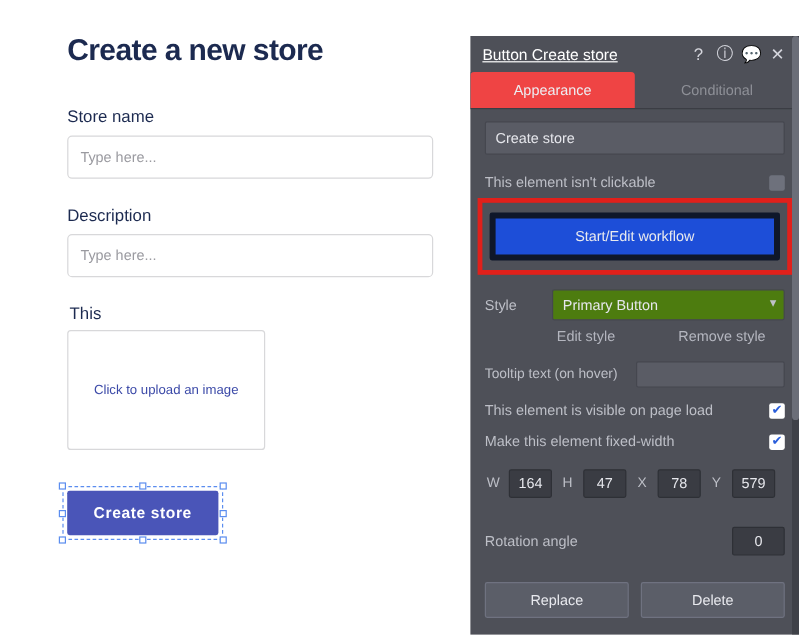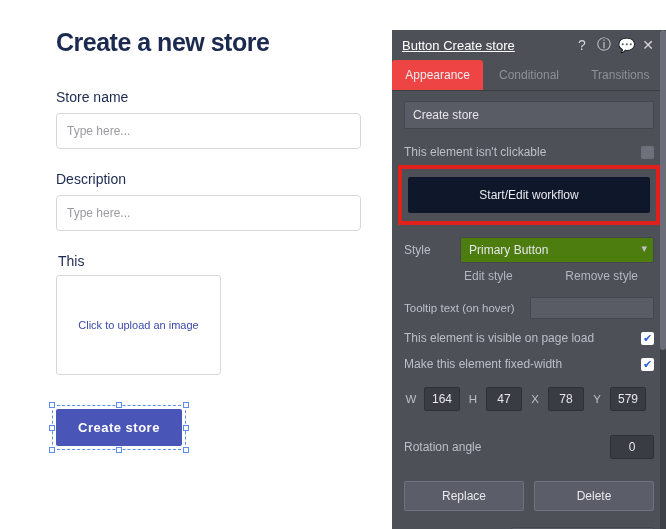--- a/index.html
+++ b/index.html
@@ -183,22 +183,22 @@
     line-height: 1;
   }
   .checkbox.unchecked { background:#6e717c; }
   .workflow-highlight {
     margin: 0 6px;
     border: 4px solid #e1201b;
     padding: 8px 6px;
   }
   .workflow-btn {
     width: 100%;
-    background: #0f172a;
-    border: 3px solid #0f172a;
+    background: #1d4ed8;
+    border: 5px solid #0f172a;
     color: #e8e9ee;
     padding: 8px 0;
     font-size: 12px;
     border-radius: 2px;
   }
   .insp-select {
     flex: 1;
     background: #4d7c0f;
     border: 1px solid #45474f;
     color: #e6e7ec;
@@ -313,21 +313,20 @@
     <span class="insp-title">Button Create store</span>
     <span class="hdr-icon">?</span>
     <span class="hdr-icon">ⓘ</span>
     <span class="hdr-icon">💬</span>
     <span class="hdr-icon">✕</span>
   </div>
 
   <div class="tabs">
     <div class="tab active">Appearance</div>
     <div class="tab">Conditional</div>
-    <div class="tab">Transitions</div>
   </div>
 
   <div class="section">
     <input class="insp-input" value="Create store" style="">
   </div>
 
   <div class="row">
     <span class="grow">This element isn't clickable</span>
     <span class="checkbox unchecked"></span>
   </div>

